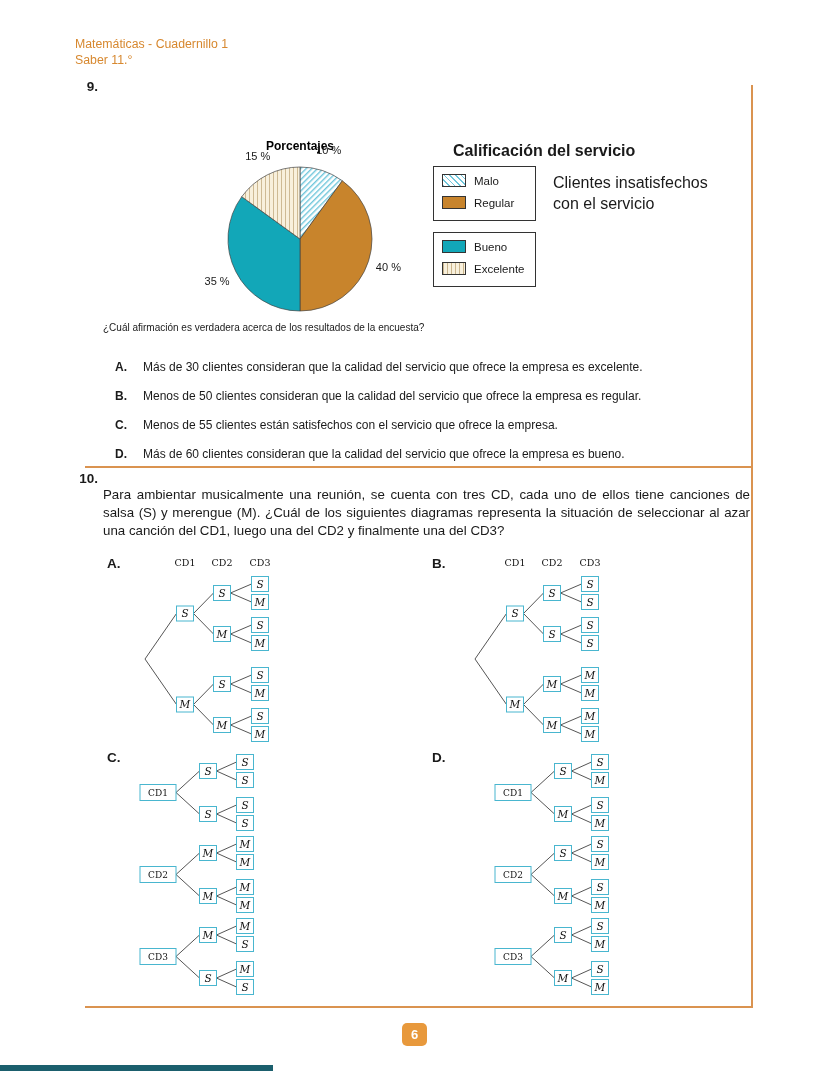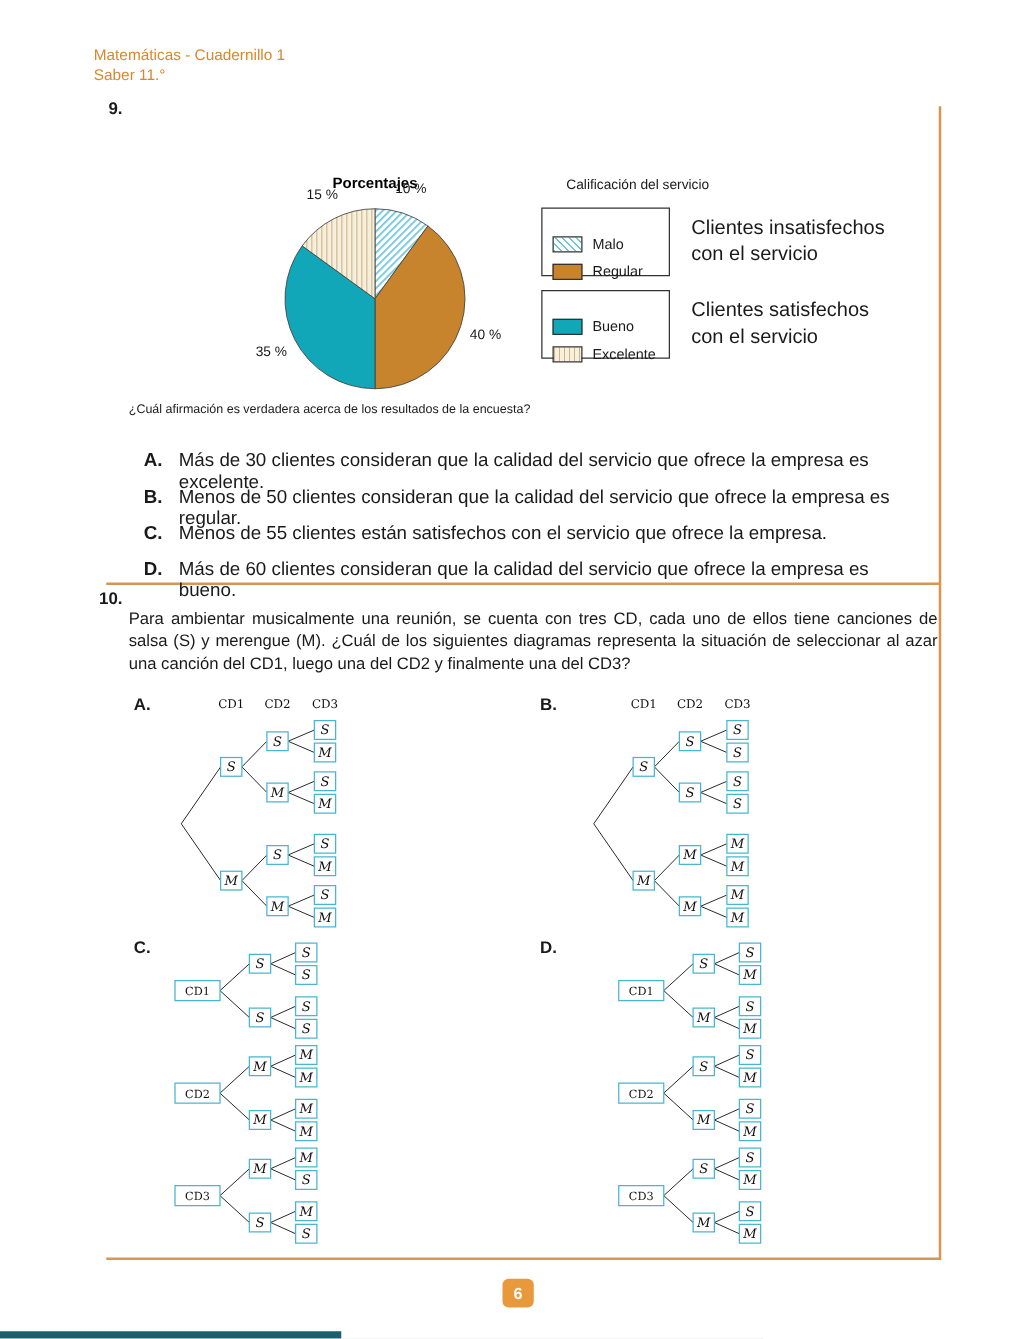--- a/index.html
+++ b/index.html
@@ -4,26 +4,26 @@
 <style>
   *{box-sizing:border-box;margin:0;padding:0}
   html,body{background:#e9e9e9}
   .page{position:relative;width:828px;height:1071px;background:#ffffff;font-family:"Liberation Sans",sans-serif;color:#1a1a1a;overflow:hidden;margin:0 auto}
   .hdr{position:absolute;left:75px;top:36px;font-size:12.3px;color:#d7882f;line-height:1.32}
   .vline{position:absolute;width:2px;background:#da9350}
   .hline{position:absolute;height:2px;background:#da9350}
   .qnum{position:absolute;font-weight:bold;font-size:13.5px;text-align:right}
   .qtext{position:absolute;font-size:13.3px;line-height:1.36;text-align:justify}
   .question-line{position:absolute;font-size:10px}
-  .option{position:absolute;left:115px;width:645px;font-size:15px}
+  .option{position:absolute;left:115px;width:645px;font-size:12px}
   .opt-letter{font-weight:bold;display:inline-block;width:28px;vertical-align:top}
   .opt-text{display:inline-block;width:600px;vertical-align:top}
   .legend{position:absolute;left:425px;top:140px;width:330px;height:170px}
-  .legend-title{position:absolute;left:28px;top:2px;font-weight:normal;font-size:11px}
-  .legend-box{position:absolute;left:8px;width:103px;height:55px;border:1px solid #333;padding:22px 0 0 8px;background:#fff}
+  .legend-title{position:absolute;left:28px;top:2px;font-weight:bold;font-size:16px}
+  .legend-box{position:absolute;left:8px;width:103px;height:55px;border:1px solid #333;padding:7px 0 0 8px;background:#fff}
   .legend-row{display:flex;align-items:center;margin-bottom:9px}
   .swatch{width:24px;height:13px;border:1px solid #333;margin-right:8px;flex:0 0 auto}
   .sw-hatch{background:repeating-linear-gradient(45deg,#6ec6db 0 1px,#ffffff 1px 4px)}
   .sw-orange{background:#c8842c}
   .sw-teal{background:#12a7b8}
   .sw-stripe{background:repeating-linear-gradient(90deg,#c9b48c 0 1px,#f8f0dc 1px 4px)}
   .legend-label{font-size:11.5px}
   .legend-note{position:absolute;left:128px;width:160px;font-size:16px;line-height:1.32}
   .diagram{position:absolute;width:320px}
   .diag-label{position:absolute;left:12px;top:2px;font-weight:bold;font-size:13.5px}
@@ -85,21 +85,20 @@
     <div class="legend-box" style="top:92px">
       <div class="legend-row">
         <span class="swatch sw-teal"></span>
         <span class="legend-label">Bueno</span>
       </div>
       <div class="legend-row">
         <span class="swatch sw-stripe"></span>
         <span class="legend-label">Excelente</span>
       </div>
     </div>
-    <div class="legend-note" style="top:98px">Clientes satisfechos con el servicio</div>
   </div>
 
   <div class="question-line" style="left:103px;top:322px;width:640px">¿Cuál afirmación es verdadera acerca de los resultados de la encuesta?</div>
 
   <div class="option" style="top:360px">
     <span class="opt-letter">A.</span><span class="opt-text">Más de 30 clientes consideran que la calidad del servicio que ofrece la empresa es excelente.</span>
   </div>
   <div class="option" style="top:389px">
     <span class="opt-letter">B.</span><span class="opt-text">Menos de 50 clientes consideran que la calidad del servicio que ofrece la empresa es regular.</span>
   </div>

